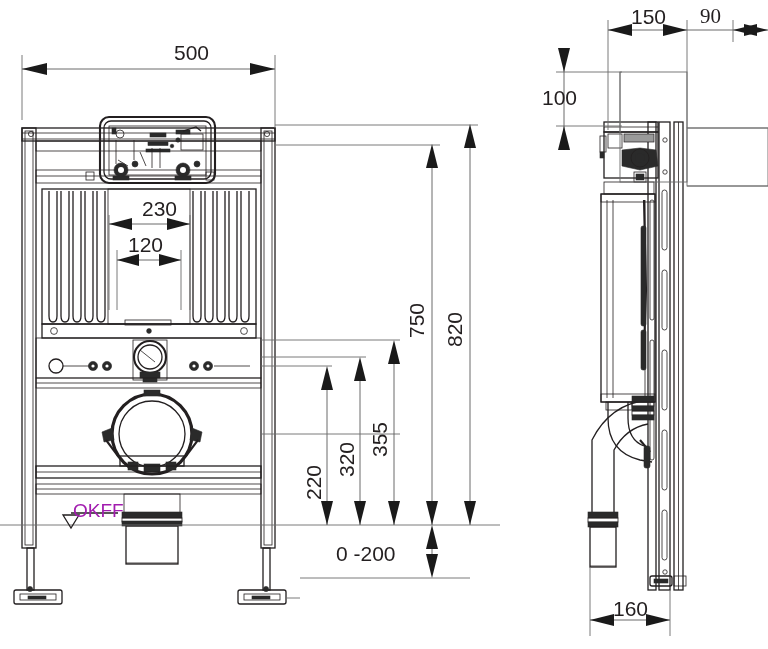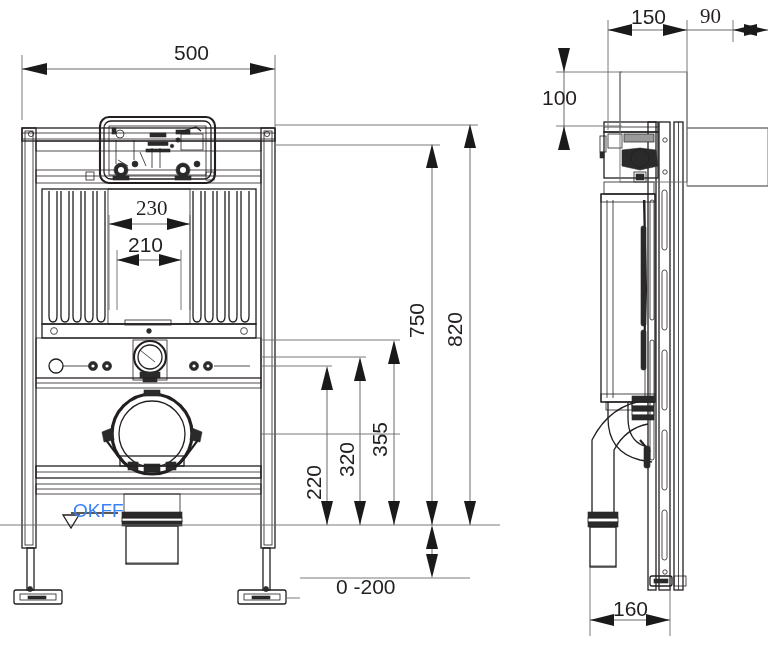--- a/index.html
+++ b/index.html
@@ -1,20 +1,20 @@
 <!DOCTYPE html>
 <html><head>
 <meta charset="utf-8">
 <style>
   html,body{margin:0;padding:0;background:#ffffff;}
   body{width:768px;height:649px;font-family:"Liberation Sans",sans-serif;color:#231f20;overflow:hidden;}
   #stage{position:relative;width:768px;height:649px;background:#fff;}
   .dimtext{position:absolute;font-family:"Liberation Sans",sans-serif;font-size:21px;color:#231f20;letter-spacing:0px;white-space:nowrap;line-height:1;}
   .dimtext.vert{transform-origin:left top;transform:rotate(-90deg);}
-  .okff{position:absolute;font-family:"Liberation Sans",sans-serif;font-size:19px;color:#3b82f6;white-space:nowrap;text-align:center;}
+  .okff{position:absolute;font-family:"Liberation Sans",sans-serif;font-size:19px;color:#a21caf;white-space:nowrap;text-align:center;}
   svg{position:absolute;left:0;top:0;}
   .ln{stroke:#231f20;fill:none;}
   .thin{stroke-width:0.8;}
   .med{stroke-width:1.3;}
   .thick{stroke-width:2.1;}
   .xthick{stroke-width:3.2;}
   .dimline{stroke:#5a5a5a;stroke-width:0.9;fill:none;}
   .extline{stroke:#6b6b6b;stroke-width:0.9;fill:none;}
   .arrow{fill:#1a1a1a;stroke:none;}
   .filldark{fill:#2a2a2a;stroke:#2a2a2a;stroke-width:0.6;}
@@ -375,35 +375,35 @@
       <line x1="670" y1="590" x2="670" y2="636" class="extline"></line>
       <line x1="590" y1="620" x2="670" y2="620" class="dimline"></line>
       <polygon points="590,620 614,614 614,626" class="arrow"></polygon>
       <polygon points="670,620 646,614 646,626" class="arrow"></polygon>
     </g>
 
   </svg>
 
   <div class="dimtext" style="left:126px;top:42px;margin-left:48px;">500</div>
 
-  <div class="dimtext" style="left:136px;top:198px;font-family:Liberation Serif, serif;">230</div>
-
-  <div class="dimtext" style="left:128px;top:234px;">210</div>
+  <div class="dimtext" style="left:142px;top:198px;">230</div>
+
+  <div class="dimtext" style="left:128px;top:234px;">120</div>
 
   <div class="dimtext vert" style="left:444px;top:347px;">820</div>
 
   <div class="dimtext vert" style="left:406px;top:338px;">750</div>
 
   <div class="dimtext vert" style="left:369px;top:457px;">355</div>
 
   <div class="dimtext vert" style="left:336px;top:477px;">320</div>
 
   <div class="dimtext vert" style="left:303px;top:500px;">220</div>
 
-  <div class="dimtext" style="left:336px;top:576px;">0 -200</div>
+  <div class="dimtext" style="left:336px;top:543px;">0 -200</div>
 
   <div class="okff" style="left:73px;top:500px;">OKFF</div>
 
   <div class="dimtext" style="left:631px;top:6px;">150</div>
 
   <div class="dimtext" style="left:700px;top:6px;font-family:Liberation Serif, serif;">90</div>
 
   <div class="dimtext" style="left:542px;top:87px;">100</div>
 
   <div class="dimtext" style="left:613px;top:598px;text-align:center;">160</div>

